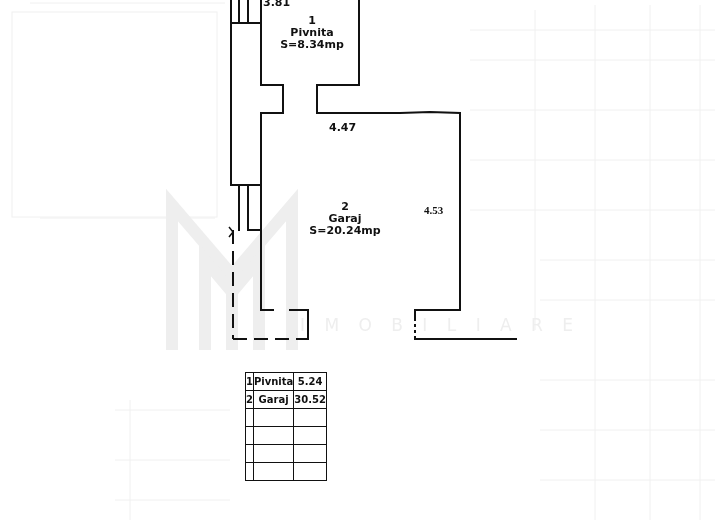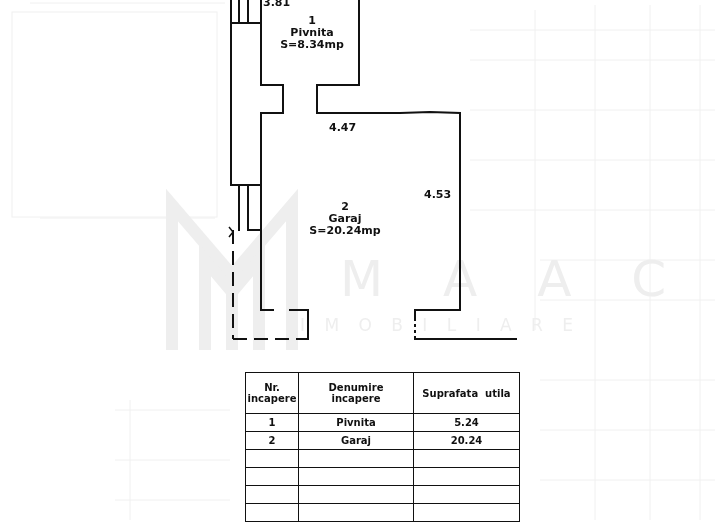--- a/index.html
+++ b/index.html
@@ -47,21 +47,20 @@
     </g>
   </svg>
 
   <svg width="719" height="527" style="position:absolute;left:0;top:0;">
     <g fill="none" stroke="#eeeeee" stroke-width="12" stroke-linejoin="miter">
       <polyline points="172,350 172,205 232,275 232,350"></polyline>
       <polyline points="292,350 292,205 232,275"></polyline>
       <polyline points="205,350 205,260 232,292 259,260 259,350"></polyline>
     </g>
   </svg>
-  <div class="wm-text" style="left:340px; top:250px; font-size:50px; letter-spacing:22px;">M A A C</div>
   <div class="wm-text" style="left:300px; top:315px; font-size:17px; letter-spacing:7px;">I M O B I L I A R E</div>
 
   <svg width="719" height="527" style="position:absolute;left:0;top:0;">
     <g stroke="#111111" stroke-width="2" fill="none" stroke-linecap="square">
 
       <line x1="231" y1="0" x2="231" y2="185"></line>
       <polyline points="261,0 261,85 283,85 283,113 261,113 261,185"></polyline>
       <polyline points="359,0 359,85 317,85 317,113 400,113 430,112 460,113 460,310 415,310"></polyline>
 
       <line x1="239" y1="0" x2="239" y2="23"></line>
@@ -85,56 +84,45 @@
     </g>
     <g stroke="#111111" stroke-width="2" fill="none" stroke-dasharray="3,3">
       <line x1="415" y1="318" x2="415" y2="339"></line>
     </g>
 
     <polyline points="229,227 233,232 229,237" stroke="#111111" stroke-width="1.5" fill="none"></polyline>
   </svg>
 
   <div class="dim" style="left:263px; top:-4px;">3.81</div>
   <div class="dim" style="left:329px; top:121px;">4.47</div>
-  <div class="dim" style="left:424px; top:188px;">4.53</div>
+  <div class="dim" style="left:424px; top:204px;font-family:Liberation Serif, serif;">4.53</div>
 
   <div class="lbl" style="left:270px; top:15px; width:84px;">
     <div>1</div>
     <div>Pivnita</div>
     <div>S=8.34mp</div>
   </div>
 
   <div class="lbl" style="left:305px; top:201px; width:80px;">
     <div>2</div>
     <div>Garaj</div>
     <div>S=20.24mp</div>
   </div>
 
   <table class="legend">
     <tbody>
-        <tr>
-      <th class="c1">
-        <div>Nr.</div>
-        <div>incapere</div>
-      </th>
-      <th class="c2">
-        <div>Denumire</div>
-        <div>incapere</div>
-      </th>
-      <th class="c3" style="white-space:pre;">Suprafata  utila</th>
-    </tr>
     <tr>
       <td>1</td>
       <td>Pivnita</td>
       <td>5.24</td>
     </tr>
     <tr>
       <td>2</td>
       <td>Garaj</td>
-      <td>20.24</td>
+      <td>30.52</td>
     </tr>
     <tr>
       <td></td>
       <td></td>
       <td></td>
     </tr>
     <tr>
       <td></td>
       <td></td>
       <td></td>

